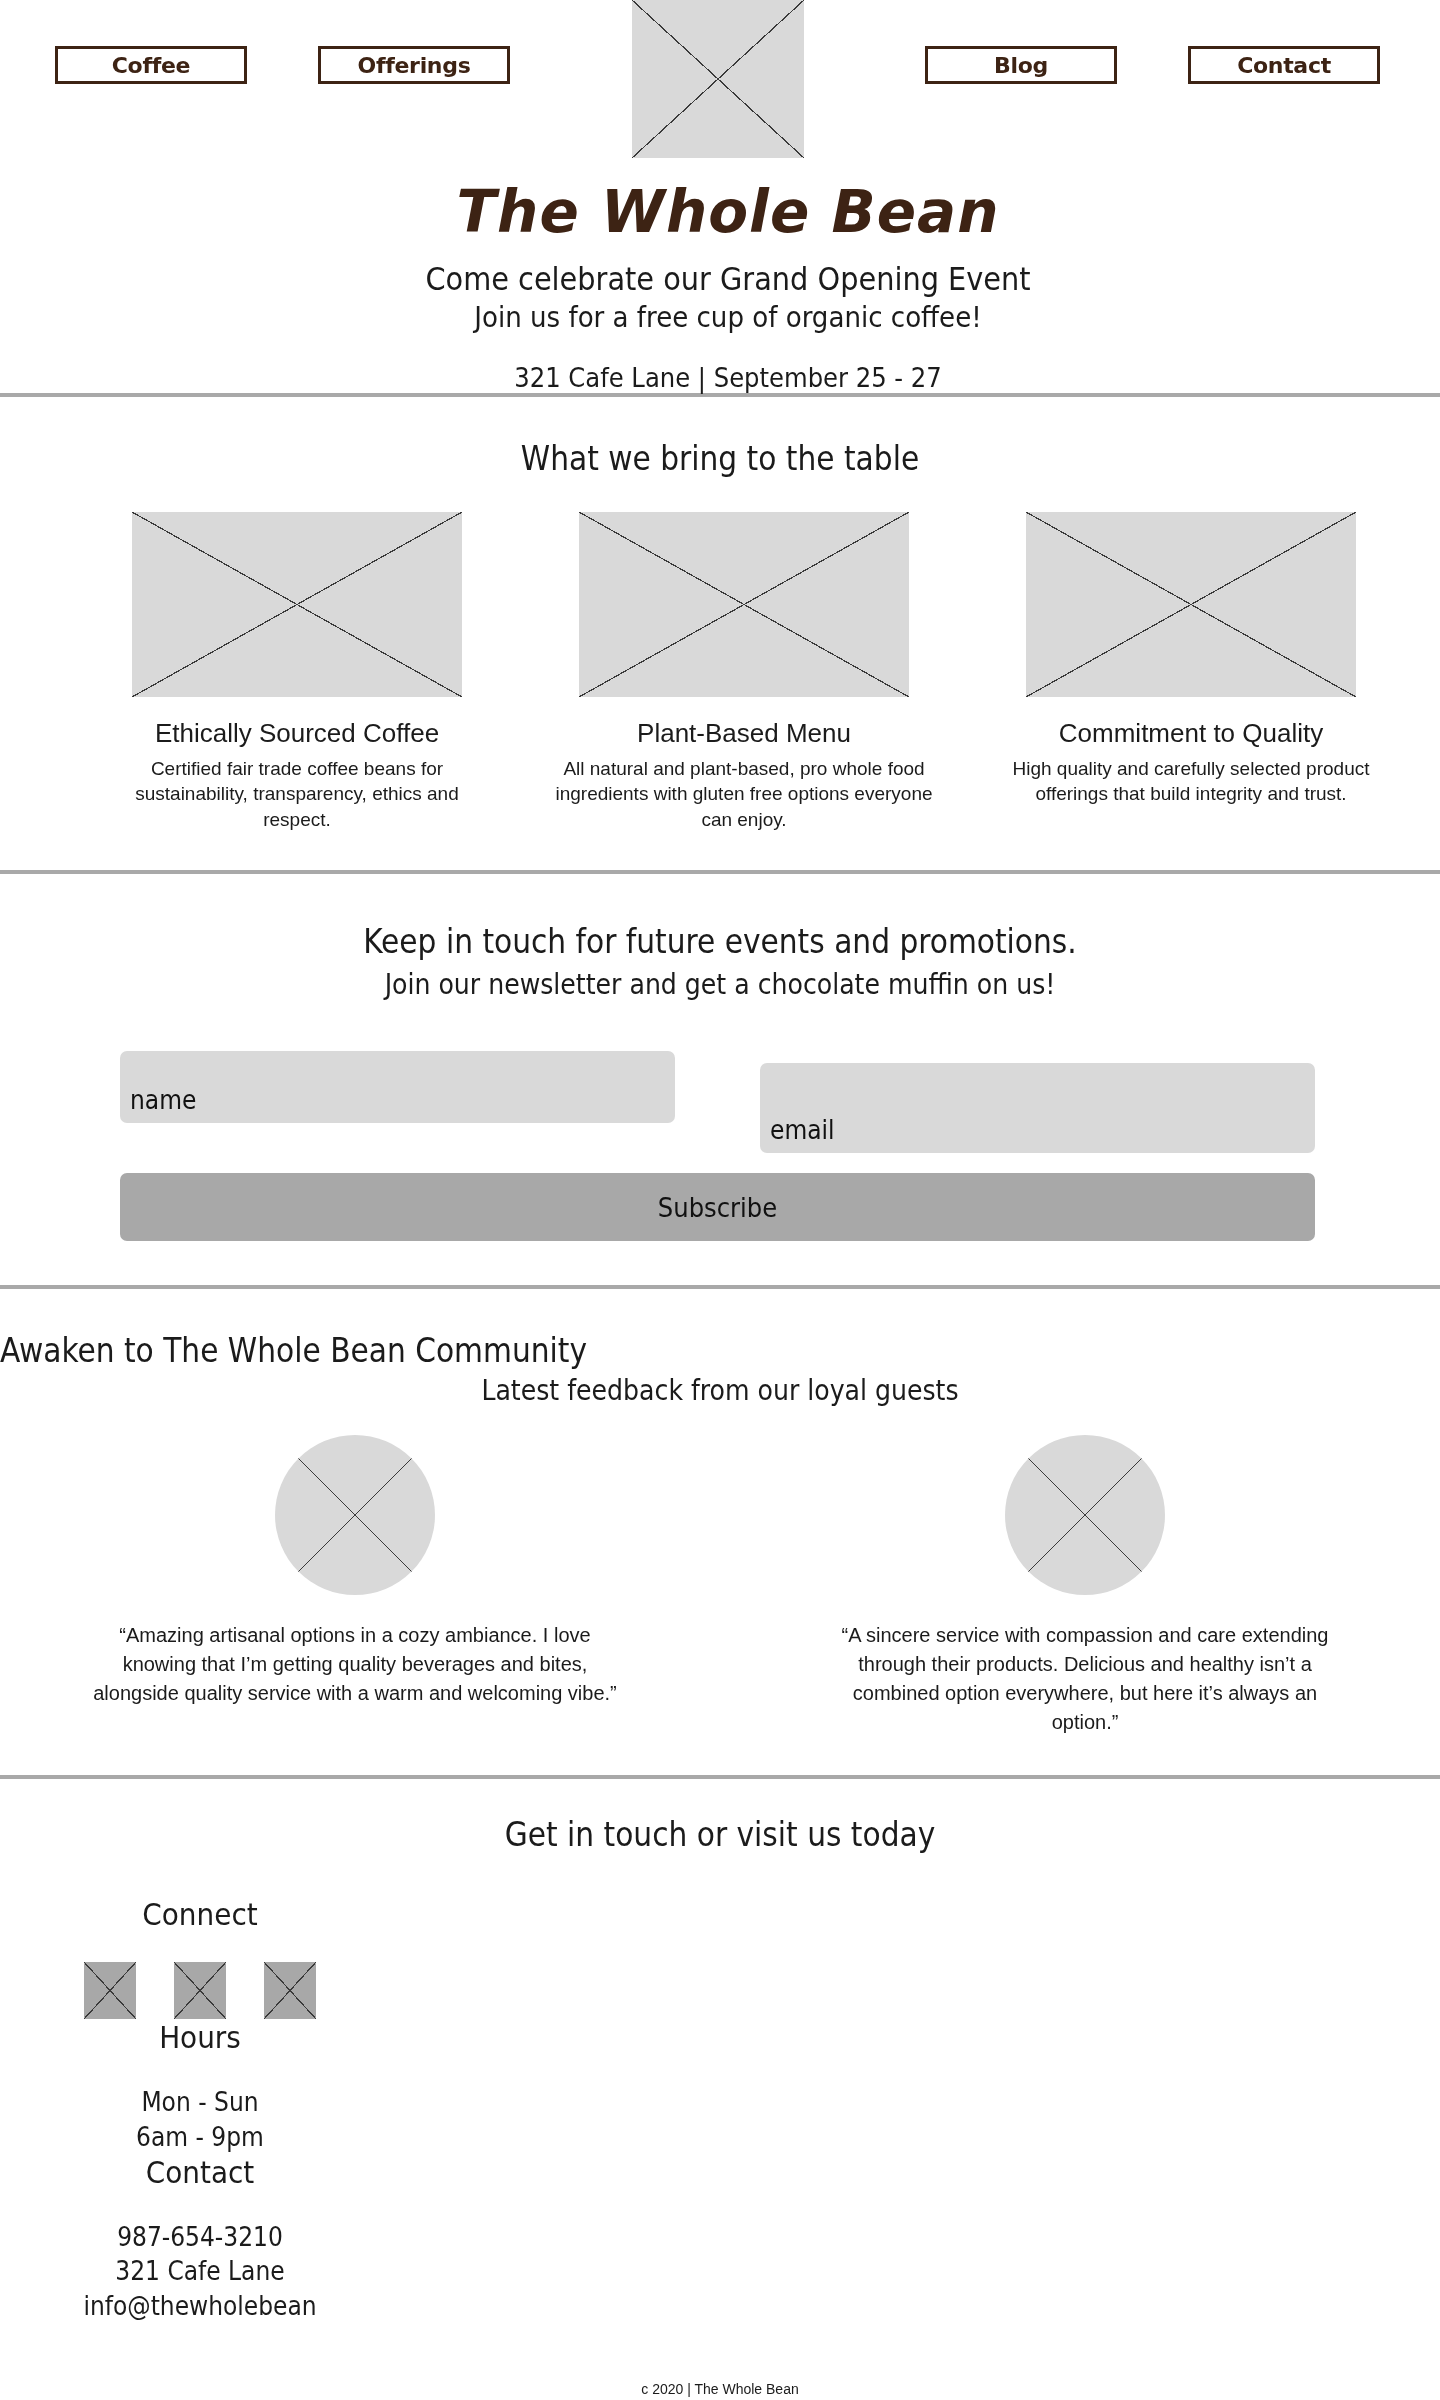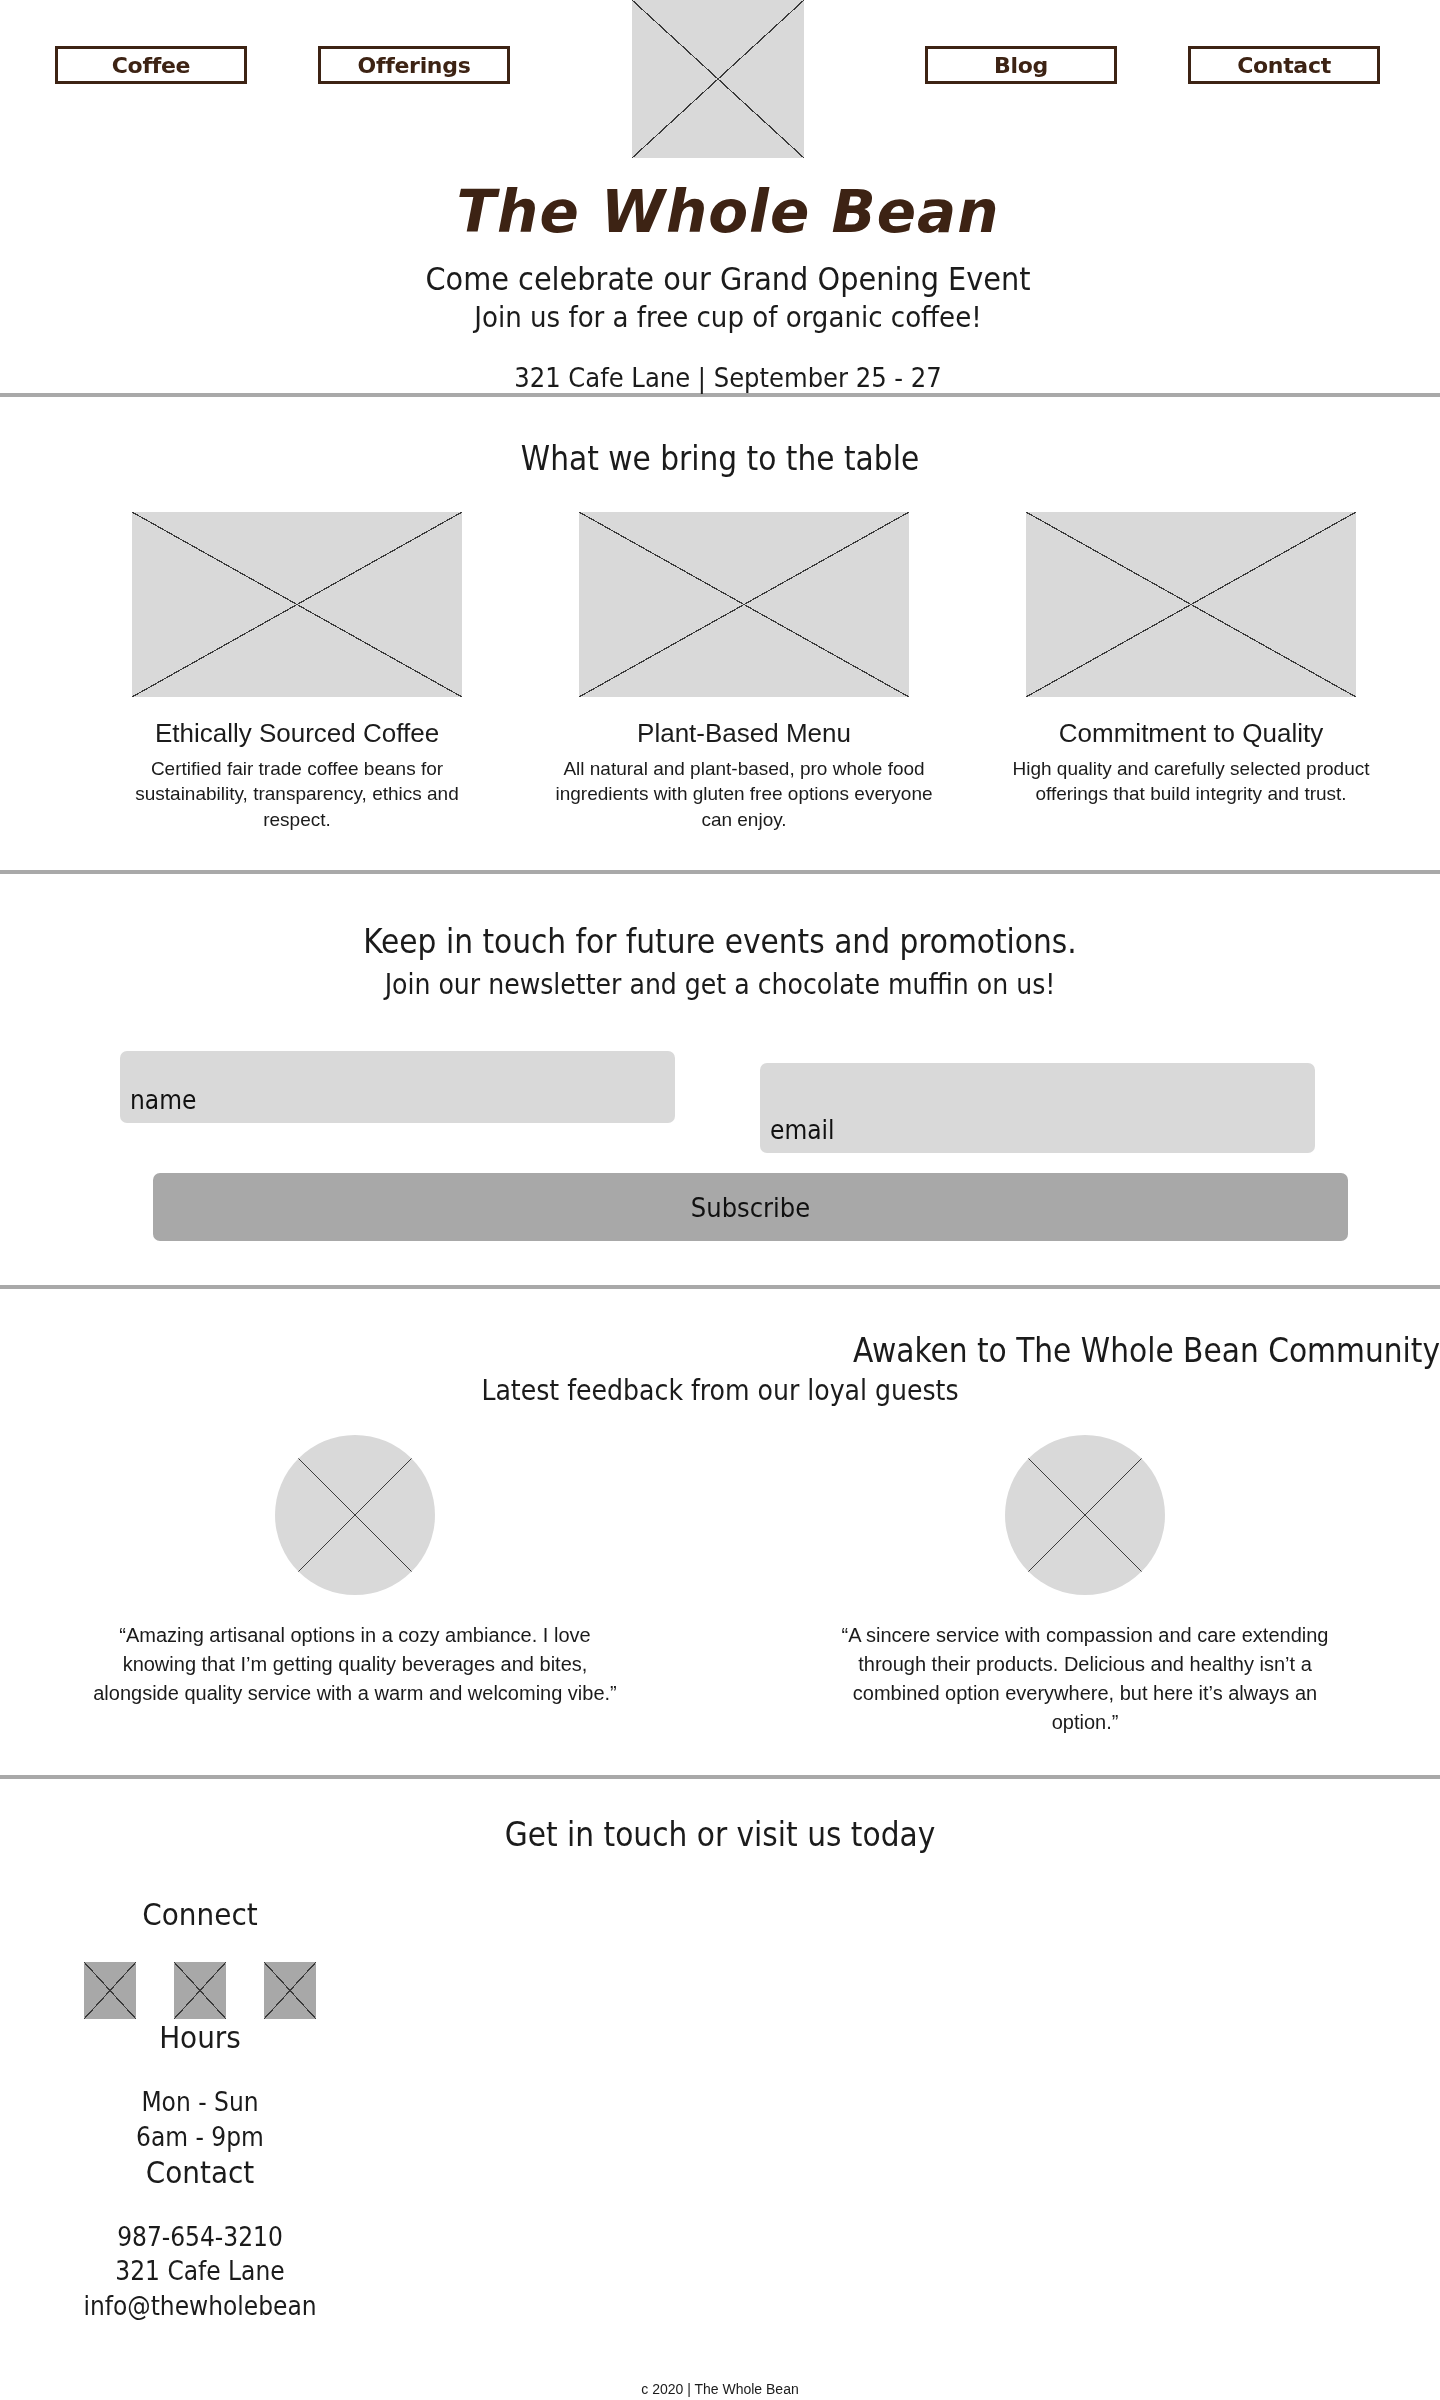--- a/index.html
+++ b/index.html
@@ -211,30 +211,29 @@
     background: #a8a8a8;
     border: none;
     border-radius: 7px;
     font-family: "DejaVu Sans Condensed", "DejaVu Sans", sans-serif;
     font-size: 27px;
     color: #111111;
     display: flex;
     align-items: center;
     justify-content: center;
     cursor: pointer;
-    margin-left: 33px;
   }
 
   
   .testimonials {
     padding-top: 42px;
     padding-bottom: 38px;
   }
   .test-h {
-    text-align: right;
+    text-align: left;
     font-family: "DejaVu Sans Condensed", "DejaVu Sans", sans-serif;
     font-size: 33px;
     color: #1b1b1b;
   }
   .test-sub {
     text-align: center;
     font-family: "DejaVu Sans Condensed", "DejaVu Sans", sans-serif;
     font-size: 28px;
     color: #1b1b1b;
     margin-top: 4px;

